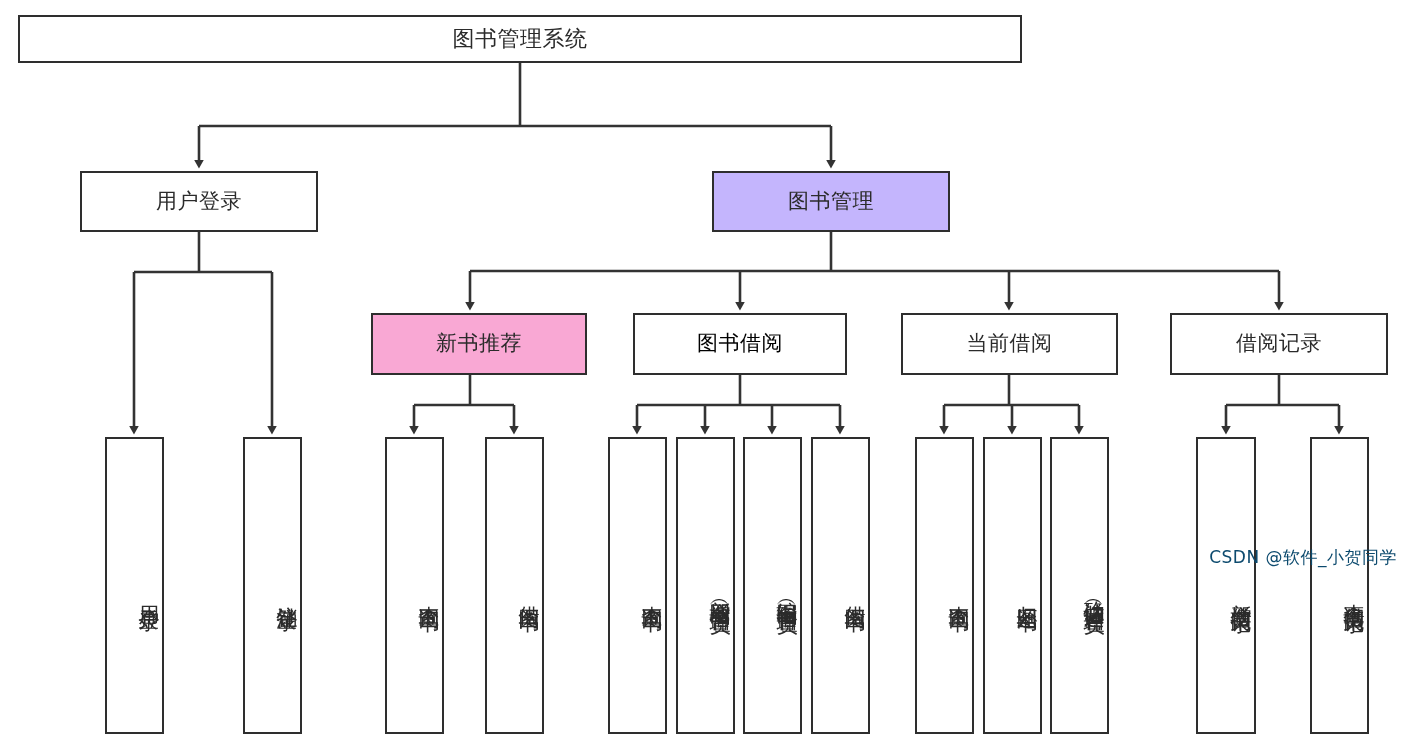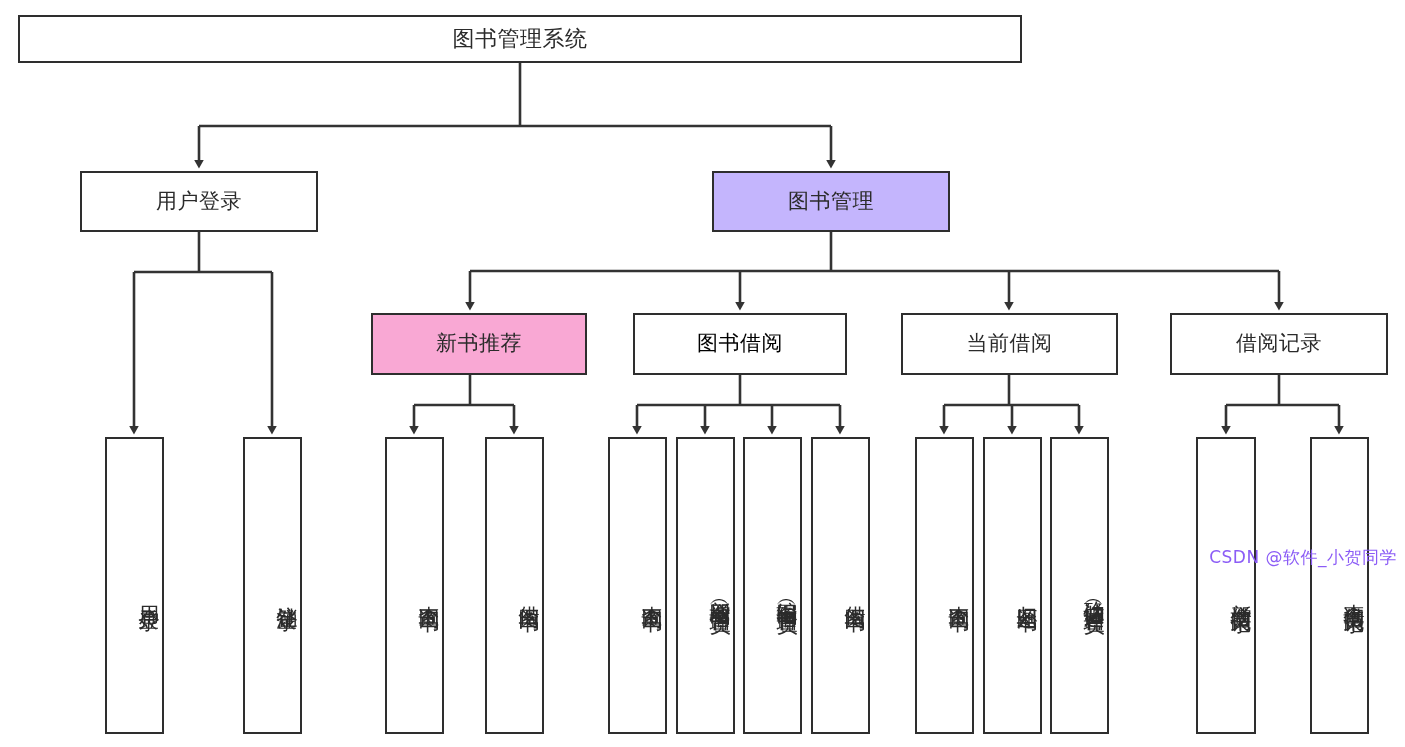--- a/index.html
+++ b/index.html
@@ -171,14 +171,14 @@
   <div class="node v" style="left: 1050px; top: 437px; width: 59px; height: 297px; border-color: rgb(46, 46, 46); background: rgb(255, 255, 255); color: rgb(43, 43, 43);">
     <span class="vtext">确认归还（管理员）</span>
   </div>
   <div class="node v" style="left: 1196px; top: 437px; width: 60px; height: 297px; border-color: rgb(46, 46, 46); background: rgb(255, 255, 255); color: rgb(43, 43, 43);">
     <span class="vtext">新增借阅记录</span>
   </div>
   <div class="node v" style="left: 1310px; top: 437px; width: 59px; height: 297px; border-color: rgb(46, 46, 46); background: rgb(255, 255, 255); color: rgb(43, 43, 43);">
     <span class="vtext">查询借阅记录</span>
   </div>
 
-  <div id="watermark" style="color: #8b5cf6;">CSDN @软件_小贺同学</div>
+  <div id="watermark" style="color: #0c4a6e;">CSDN @软件_小贺同学</div>
 </div>
 
 </body></html>

